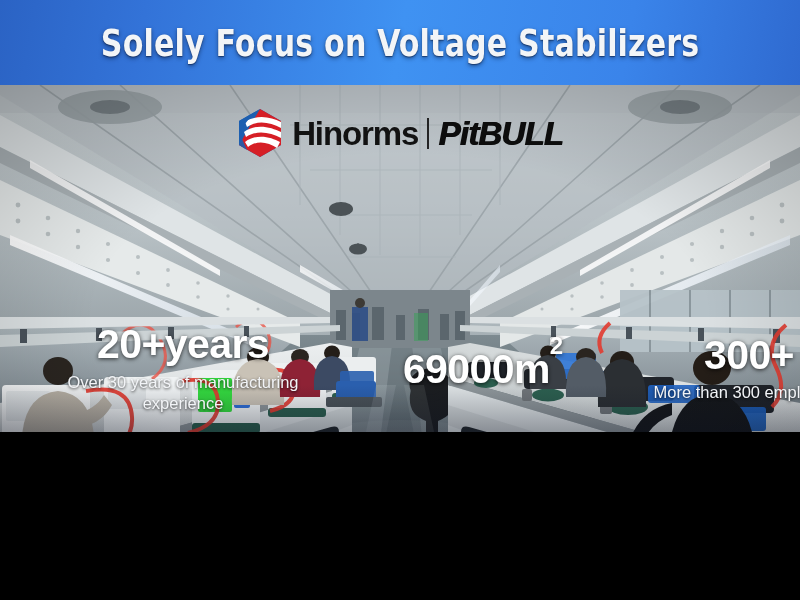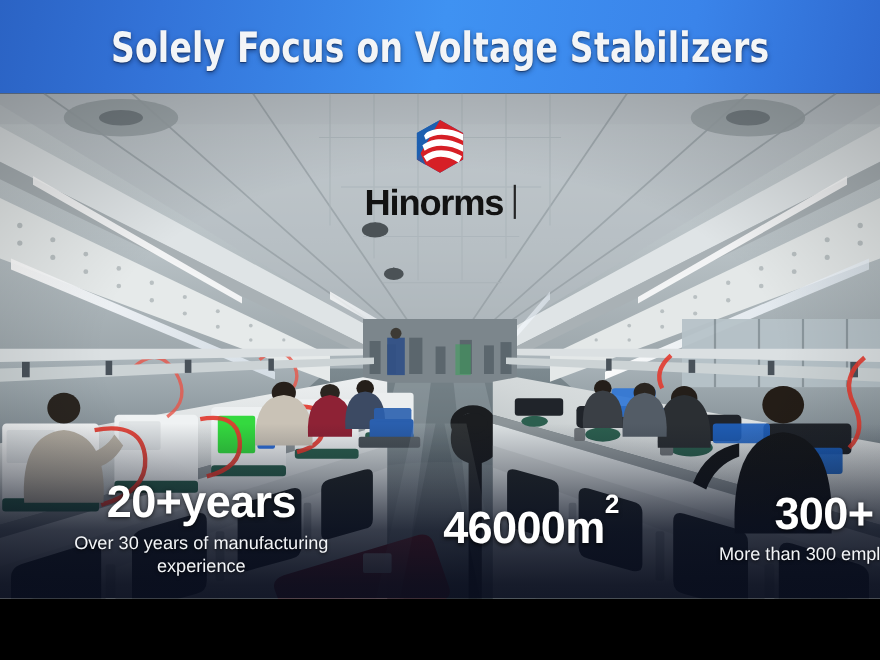--- a/index.html
+++ b/index.html
@@ -1,17 +1,17 @@
 <!DOCTYPE html>
 <html><head>
 <meta charset="utf-8">
 <style>
   html,body{margin:0;padding:0;background:#000;}
   body{font-family:"Liberation Sans",sans-serif;}
-  .page{position:relative;width:800px;height:544px;overflow:hidden;background:#0a1020;}
+  .page{position:relative;width:800px;height:432px;overflow:hidden;background:#0a1020;}
 
   
   .banner{position:absolute;left:0;top:0;width:800px;height:85px;
           background:linear-gradient(100deg,#2b63c4 0%,#3373d8 18%,#3f92f2 50%,#3a84ea 78%,#2f6ad0 100%);
           display:flex;align-items:center;justify-content:center;overflow:hidden;}
   .banner-title{color:#f3f5f7;font-size:38px;line-height:1;font-weight:bold;
                 font-family:"Liberation Sans Narrow","DejaVu Sans Condensed","Liberation Sans",sans-serif;
                 transform:scaleX(.88);transform-origin:center;letter-spacing:.2px;white-space:nowrap;
                 text-shadow:0 2px 5px rgba(10,25,60,.55),0 1px 1px rgba(8,20,50,.5);}
 
@@ -21,21 +21,21 @@
   .photo svg{display:block;width:800px;height:515px;}
 
   
   .dark-overlay{position:absolute;left:0;bottom:0;width:800px;height:215px;
      background:linear-gradient(to bottom,rgba(8,14,30,0) 0%,rgba(8,14,30,.35) 22%,rgba(9,15,32,.78) 45%,rgba(9,14,30,.93) 68%,#0a1022 100%);
      pointer-events:none;}
   .edge-vig{position:absolute;inset:0;pointer-events:none;
      background:radial-gradient(ellipse 85% 70% at 50% 45%,rgba(0,0,0,0) 45%,rgba(0,0,0,.30) 100%);}
 
   
-  .logo{position:absolute;left:0;right:0;top:108px;display:flex;align-items:center;justify-content:center;gap:9px;flex-direction:column;}
+  .logo{position:absolute;left:0;right:0;top:108px;display:flex;align-items:center;justify-content:center;gap:9px;}
   .logo-mark{width:46px;height:50px;flex:0 0 auto;}
   .logo-word{display:flex;align-items:center;gap:9px;}
   .logo-hinorms{position:relative;color:#121212;font-size:33px;font-weight:bold;line-height:1;
                 letter-spacing:-1.1px;font-family:"Liberation Sans",sans-serif;}
   .logo-sep{width:2px;height:31px;background:#171717;opacity:.92;}
   .logo-pitbull{color:#0d0d0d;font-size:33px;font-weight:bold;font-style:italic;line-height:1;
                 letter-spacing:-.8px;font-family:"Liberation Sans",sans-serif;
                 text-shadow:1px 0 0 #0d0d0d;}
 
   
@@ -381,32 +381,33 @@
       <path d="M8,14 C20,6 34,9 44,14 L44,20 C33,14 20,12 10,19 Z" fill="#ffffff"></path>
       <path d="M7,24 C19,15 34,19 44,24 L44,30 C33,24 19,22 9,29 Z" fill="#ffffff"></path>
       <path d="M8,34 C20,25 34,29 43,34 L40,40 C31,34 20,32 11,39 Z" fill="#ffffff"></path>
       <polygon points="23,1 2,13 2,37 23,49" fill="#1d5fb0" opacity="0.0"></polygon>
       <path d="M23,1 L2,13 L2,24 L14,8 Z" fill="#1d5fb0"></path>
       <path d="M2,24 L2,37 L10,42 L2,24 Z" fill="#1d5fb0" opacity="0.9"></path>
     </svg>
     <div class="logo-word">
       <div class="logo-hinorms">Hinorms</div>
       <div class="logo-sep"></div>
+      <div class="logo-pitbull">PitBULL</div>
     </div>
   </div>
 
   <div class="stats">
 
     <div class="stat stat-1">
       <div class="stat-value">20+years</div>
       <div class="stat-label">Over 30 years of manufacturing experience</div>
     </div>
 
     <div class="stat stat-2">
-      <div class="stat-value"><span>46000m</span><sup>2</sup></div>
+      <div class="stat-value"><span>69000m</span><sup>2</sup></div>
     </div>
 
     <div class="stat stat-3">
       <div class="stat-value">300+</div>
       <div class="stat-label">More than 300 employees</div>
     </div>
 
   </div>
 
 </div>

